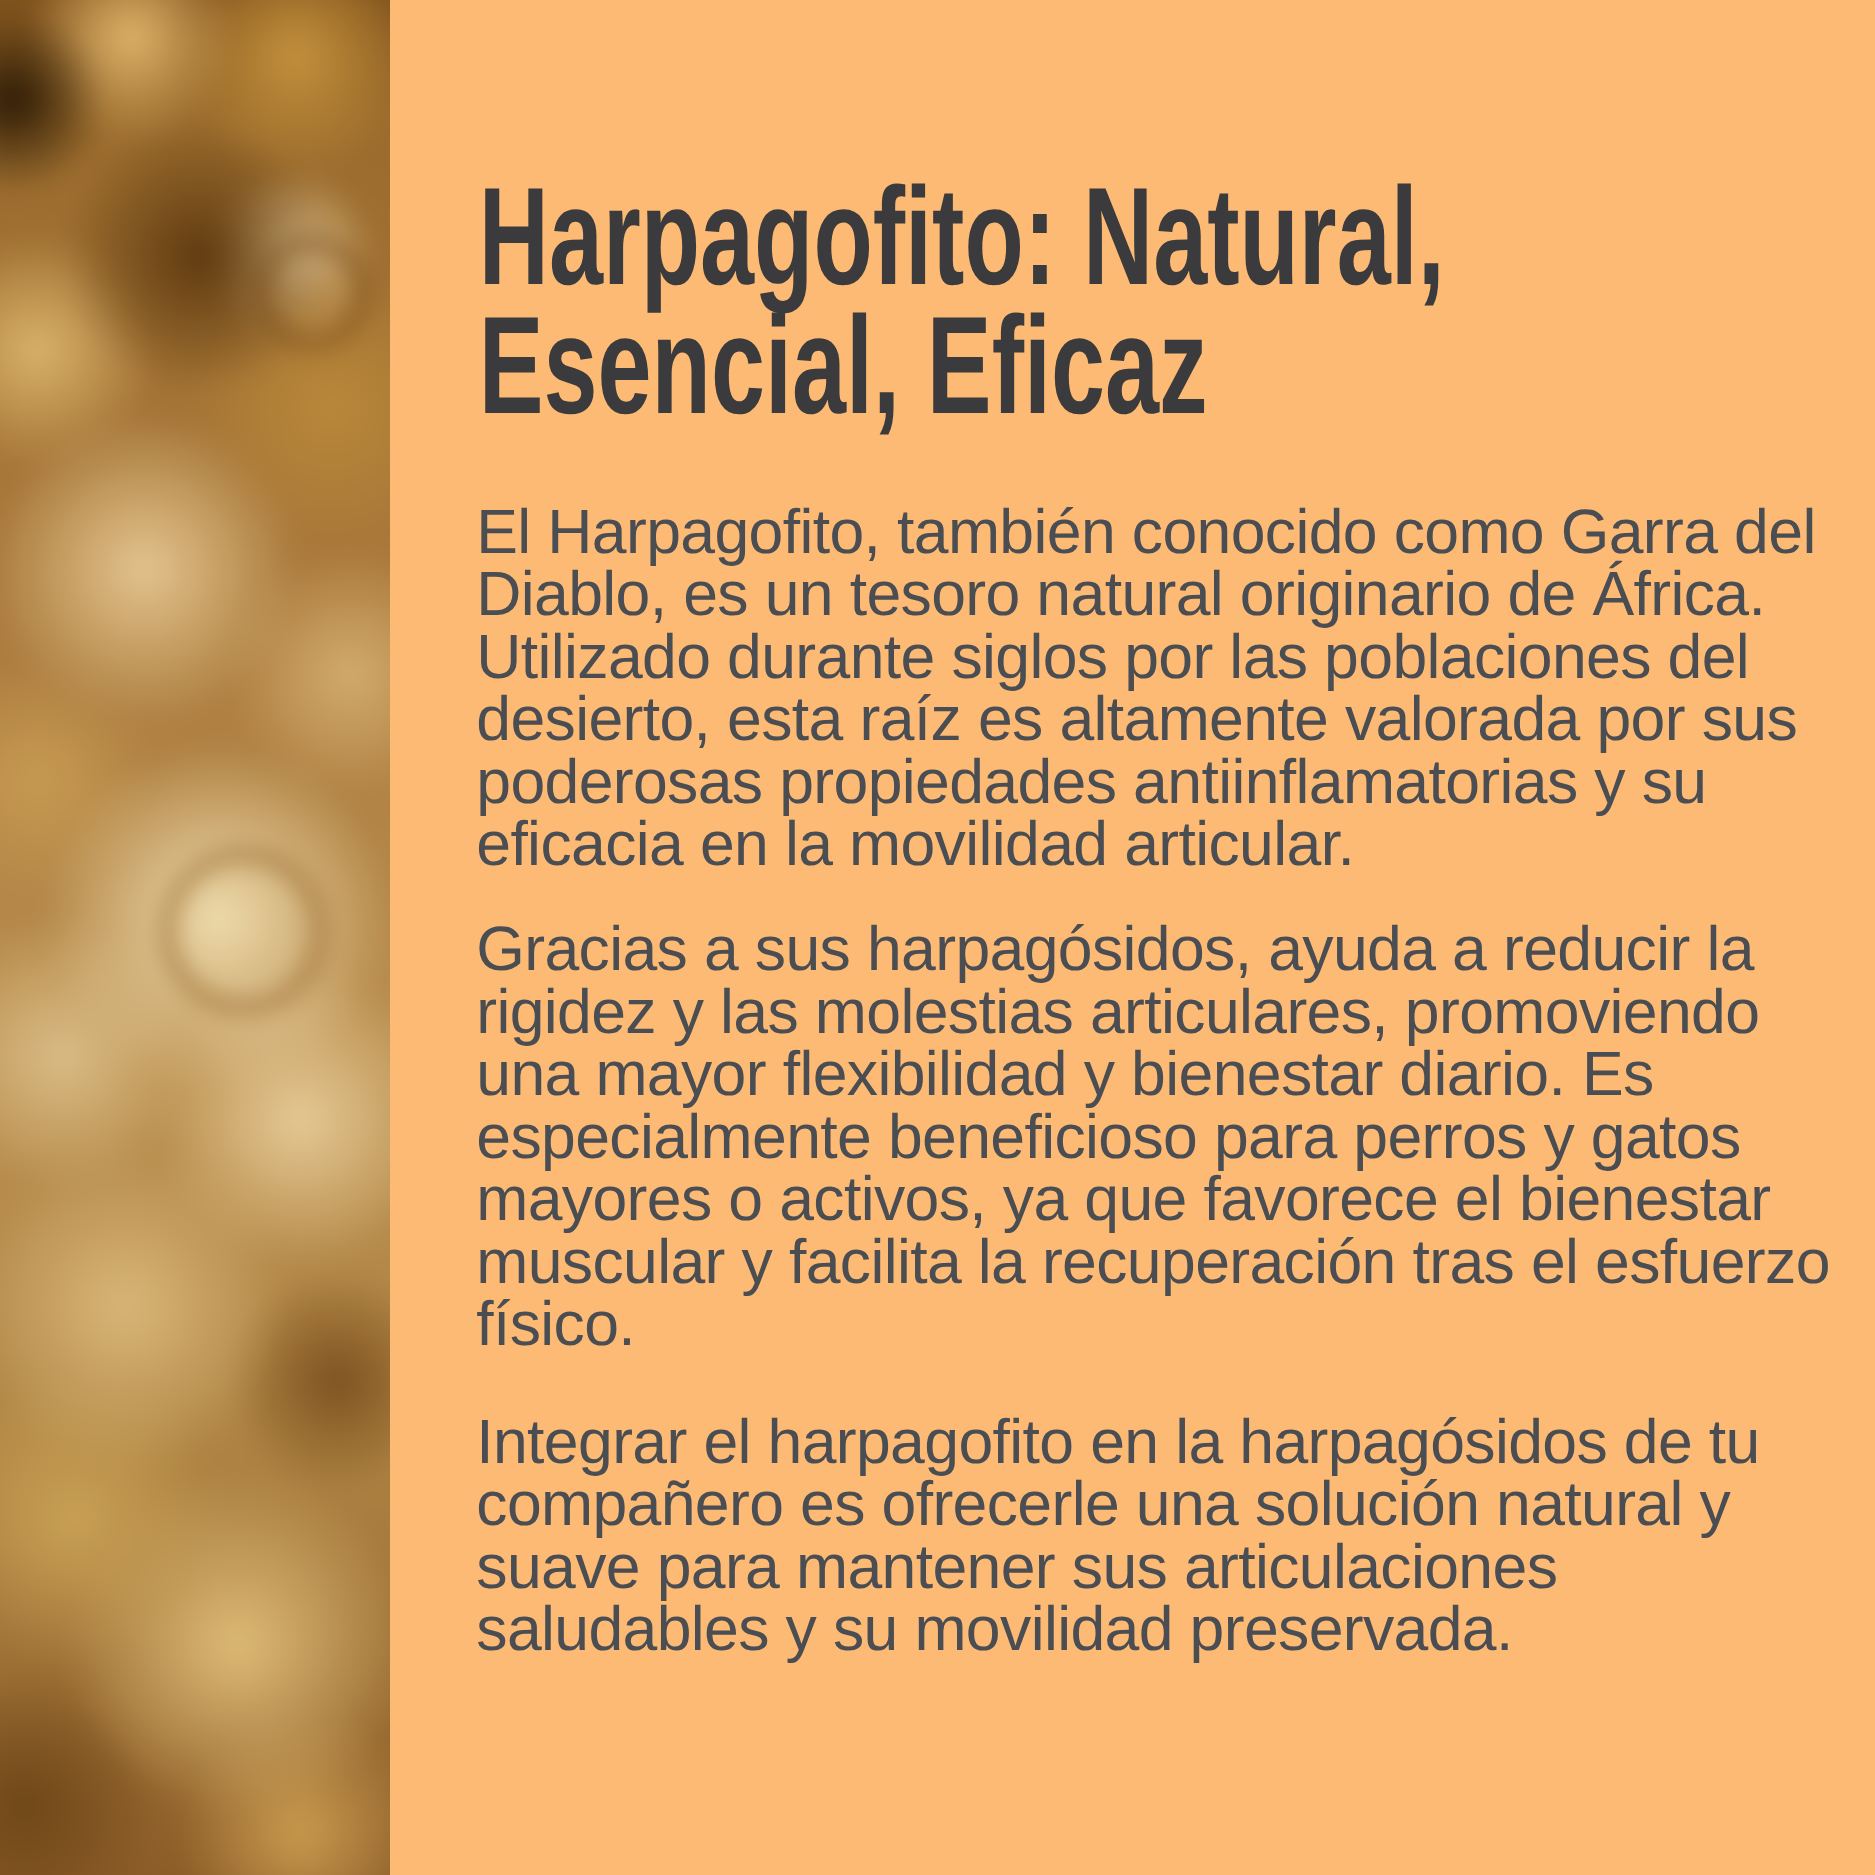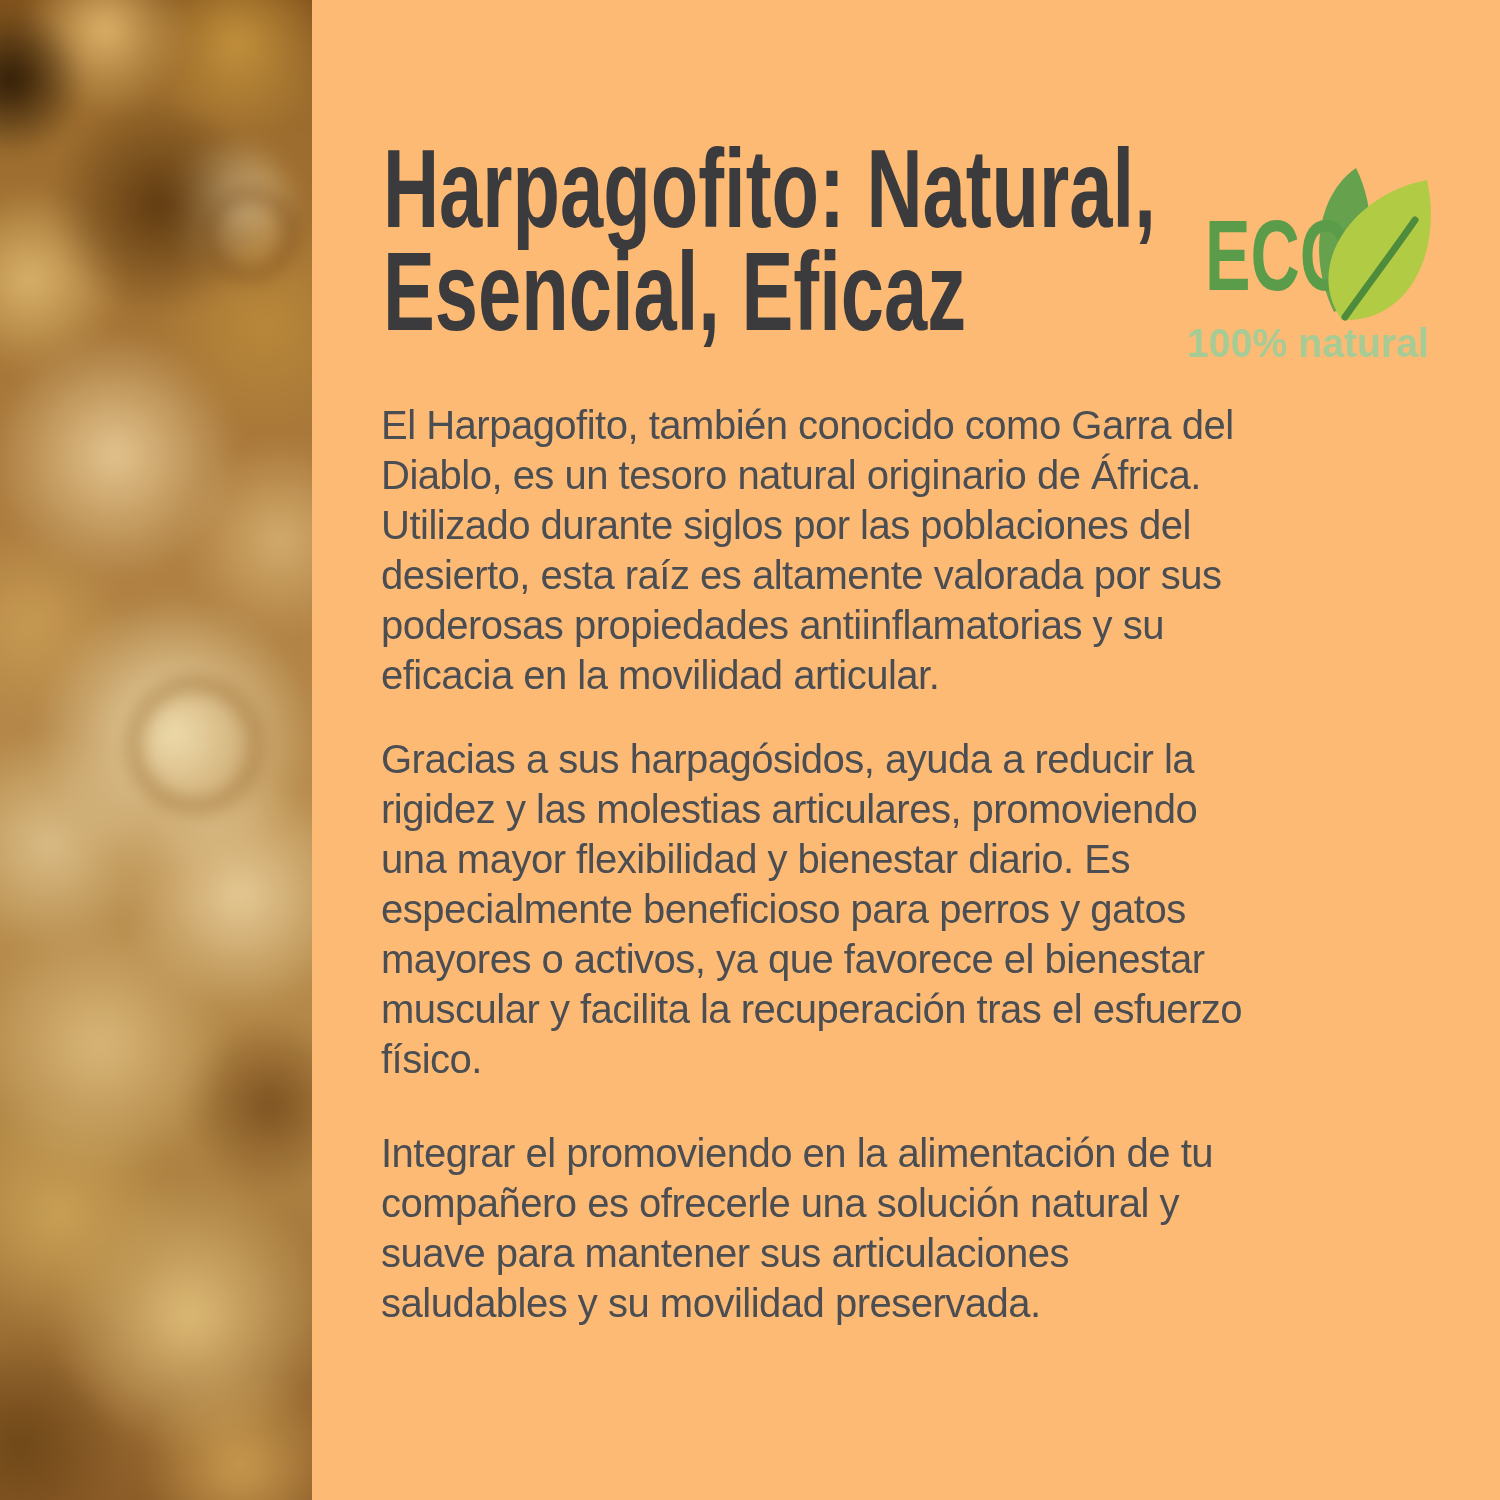--- a/index.html
+++ b/index.html
@@ -82,21 +82,21 @@
     font-weight: 700; font-size: 40px;
     fill: #a6cb95;
   }
 
   
   .para {
     position: absolute; left: 381px;
     margin: 0;
     font-family: "Liberation Sans", sans-serif;
     font-weight: 400;
-    font-size: 40px;
+    font-size: 50px;
     line-height: 50px;
     letter-spacing: -0.5px;
     color: #4a4d52;
     white-space: pre-line;
   }
   .p1 { top: 400px; }
   .p2 { top: 734px; }
   .p3 { top: 1128px; }
 </style>
 </head>
@@ -104,41 +104,32 @@
 
 <div class="page">
 
   <div class="photo">
     <div class="photo-paint"></div>
   </div>
 
   <h1 class="title">Harpagofito: Natural,
 Esencial, Eficaz</h1>
 
-  <div class="eco-logo">
-    <svg width="260" height="205" viewBox="0 0 260 205">
-      <path d="M171,8 C133,34 122,96 149,152 C186,134 198,62 171,8 Z" fill="#66a24e"></path>
-      <text class="eco-word" x="20" y="130" textLength="148" lengthAdjust="spacingAndGlyphs">ECO</text>
-      <path d="M242,20 C168,34 118,106 157,160 C224,163 258,92 242,20 Z" fill="#b2cb44"></path>
-      <path d="M160,157 C188,118 207,93 230,60" fill="none" stroke="#4e8c3c" stroke-width="7" stroke-linecap="round"></path>
-      <text class="eco-tagline" x="2" y="197" textLength="242" lengthAdjust="spacingAndGlyphs">100% natural</text>
-    </svg>
-  </div>
 
   <p class="para p1">El Harpagofito, también conocido como Garra del
 Diablo, es un tesoro natural originario de África.
 Utilizado durante siglos por las poblaciones del
 desierto, esta raíz es altamente valorada por sus
 poderosas propiedades antiinflamatorias y su
 eficacia en la movilidad articular.</p>
   <p class="para p2">Gracias a sus harpagósidos, ayuda a reducir la
 rigidez y las molestias articulares, promoviendo
 una mayor flexibilidad y bienestar diario. Es
 especialmente beneficioso para perros y gatos
 mayores o activos, ya que favorece el bienestar
 muscular y facilita la recuperación tras el esfuerzo
 físico.</p>
-  <p class="para p3">Integrar el promoviendo en la alimentación de tu
+  <p class="para p3">Integrar el harpagofito en la harpagósidos de tu
 compañero es ofrecerle una solución natural y
 suave para mantener sus articulaciones
 saludables y su movilidad preservada.</p>
 
 </div>
 
 </body></html>

